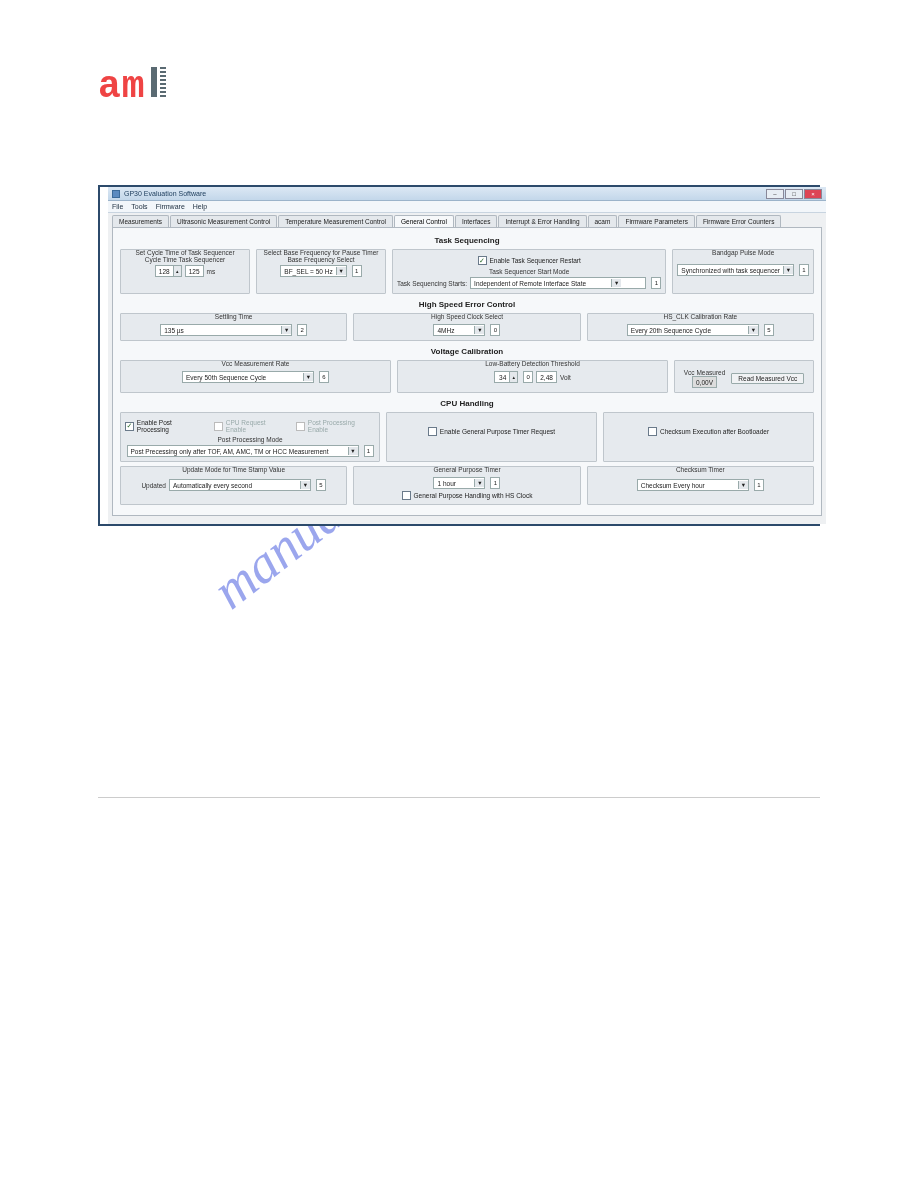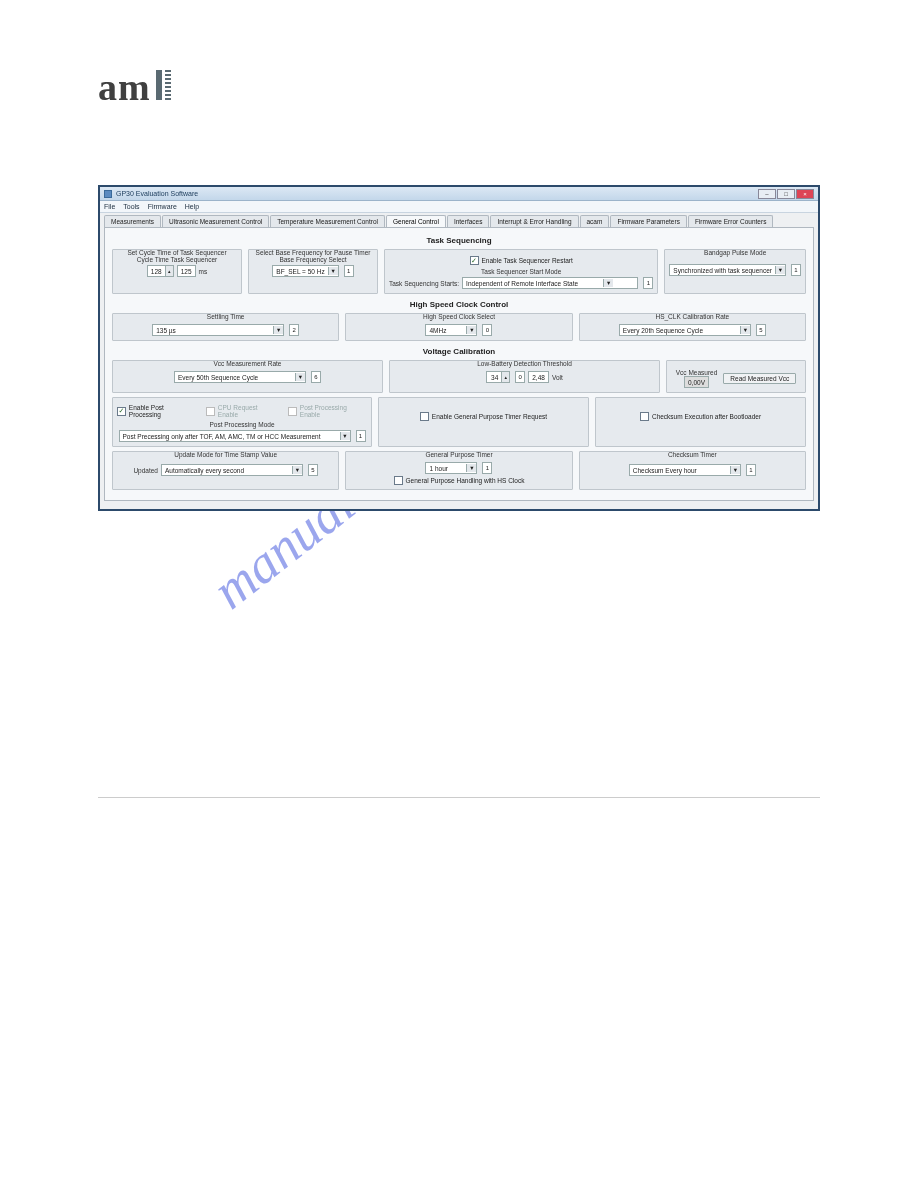--- a/index.html
+++ b/index.html
@@ -1,23 +1,23 @@
 <!DOCTYPE html>
 <html><head>
 <meta charset="utf-8">
 <style>
   * { box-sizing: border-box; margin: 0; padding: 0; }
   html, body { width: 918px; height: 1188px; background: #fff; font-family: Tahoma, Arial, sans-serif; font-size: 7px; color: #222; }
   .page { position: relative; width: 918px; height: 1188px; }
-  .logo { position: absolute; left: 98px; top: 65px; font-size: 38px; font-weight: 700; letter-spacing: 1px; color: #404040; font-family: Liberation Serif, serif; display:flex; align-items:center;justify-content:center;}
+  .logo { position: absolute; left: 98px; top: 65px; font-size: 38px; font-weight: 700; letter-spacing: 1px; color: #ef4444; font-family: Liberation Mono, monospace; display:flex; align-items:center;justify-content:center;}
   .logo .bars { display:inline-block; margin-left:2px; }
   .logo .bars span{ display:inline-block; width:6px; height:30px; background:#5a6a72; margin-left:3px;}
   .logo .bars span:nth-child(2){ background:repeating-linear-gradient(#5a6a72 0 2px,#fff 2px 4px);}
   .screenshot-wrap { position: absolute; left: 98px; top: 185px; width: 722px; border: 2px solid #2c4a6b; padding: 0; background: #fff; }
-  .window { width: 100%; }
+  .window { width: 100%; margin-left: 8px; }
   .titlebar { height: 14px; background: linear-gradient(#dce8f4,#c3d7ea); display:flex; align-items:center; padding: 0 4px; border-bottom:1px solid #9bb3ca;}
   .titlebar .ticon { width:8px;height:8px;background:#5a8ac0;border:1px solid #3a6a9a;margin-right:4px;}
   .titlebar .ttext { font-size:7px; color:#1a3a5a; flex:1;}
   .winbtns { display:flex; gap:1px;}
   .winbtn { width:18px;height:10px;border:1px solid #889;background:#e8eef4;font-size:6px;line-height:8px;text-align:center;}
   .winbtn.close{ background:#d45; color:#fff;}
   .menubar { height:12px; background:#f2f6fa; border-bottom:1px solid #c8d4e0; display:flex; gap:8px; padding:0 4px; align-items:center; font-size:7px; color:#234;}
   .menubar span{ cursor:default;}
   .client { padding:2px 4px 8px; background:#eef0f2;}
   .tabs { display:flex; border-bottom:1px solid #b0b8c0; font-size:6.5px; }
@@ -138,21 +138,21 @@
           <div class="ctl-line" style="margin-top:8px">
             <span class="ctl-combo">
                     <span class="val" style="min-width:100px">Synchronized with task sequencer</span>
                     <span class="dd">▾</span>
                   </span>
             <span class="idx">1</span>
           </div>
         </div>
       </div>
 
-      <div class="section-title">High Speed Clock Control</div>
+      <div class="section-title">High Speed Error Control</div>
       <div class="row">
         <div class="groupbox">
           <div class="gb-legend">Settling Time</div>
           <div class="ctl-line" style="margin-top:4px">
             <span class="ctl-combo">
                     <span class="val" style="min-width:120px">135 µs</span>
                     <span class="dd">▾</span>
                   </span>
             <span class="idx">2</span>
           </div>
@@ -211,20 +211,21 @@
               <div class="label-sm">Vcc Measured</div>
               <span class="ctl-num" style="background:#ddd">
                       <span class="val">0,00V</span>
                     </span>
             </div>
             <span class="btn">Read Measured Vcc</span>
           </div>
         </div>
       </div>
 
+      <div class="section-title">CPU Handling</div>
       <div class="row">
         <div class="groupbox" style="flex:0 0 260px">
           <div class="ctl-line" style="justify-content:flex-start; gap:10px">
             <span class="chk">
                     <span class="box">✓</span>
                     <span>Enable Post Processing</span>
                   </span>
             <span class="chk disabled">
                     <span class="box"></span>
                     <span>CPU Request Enable</span>

